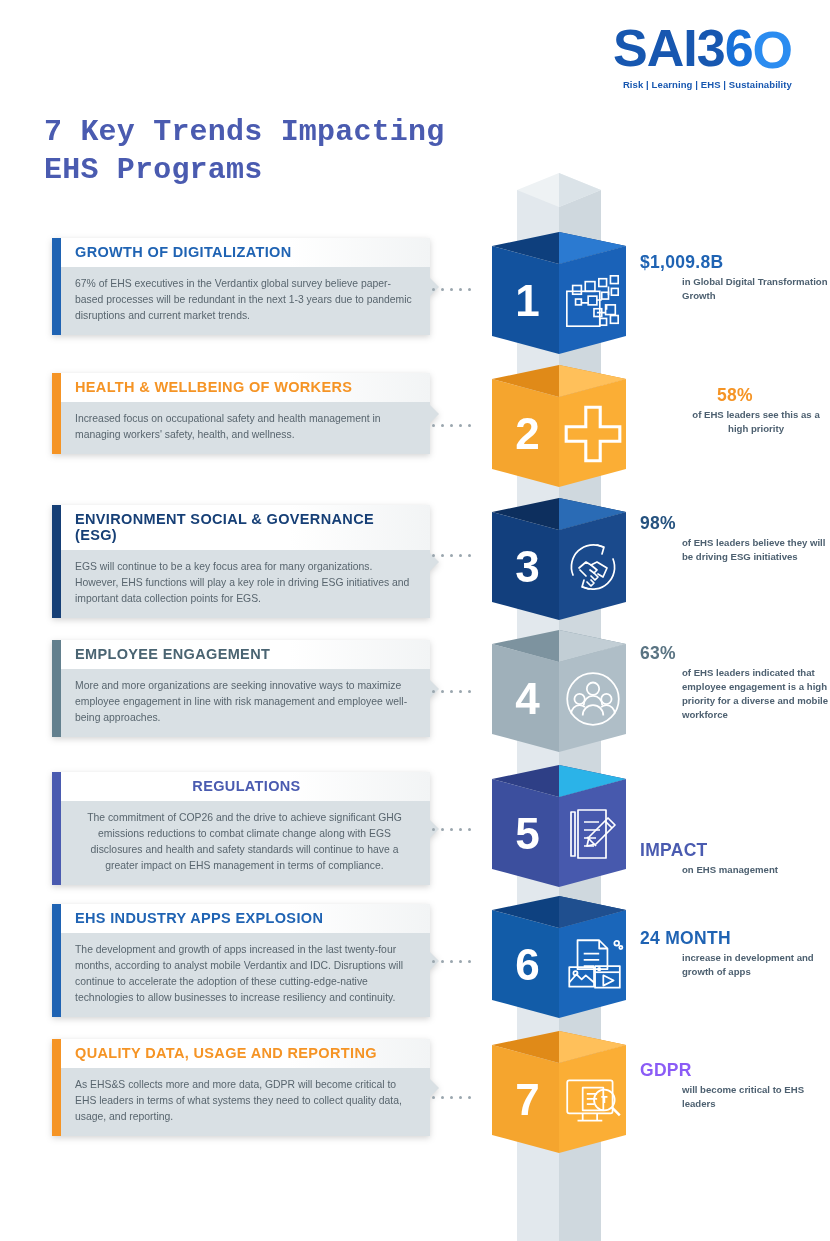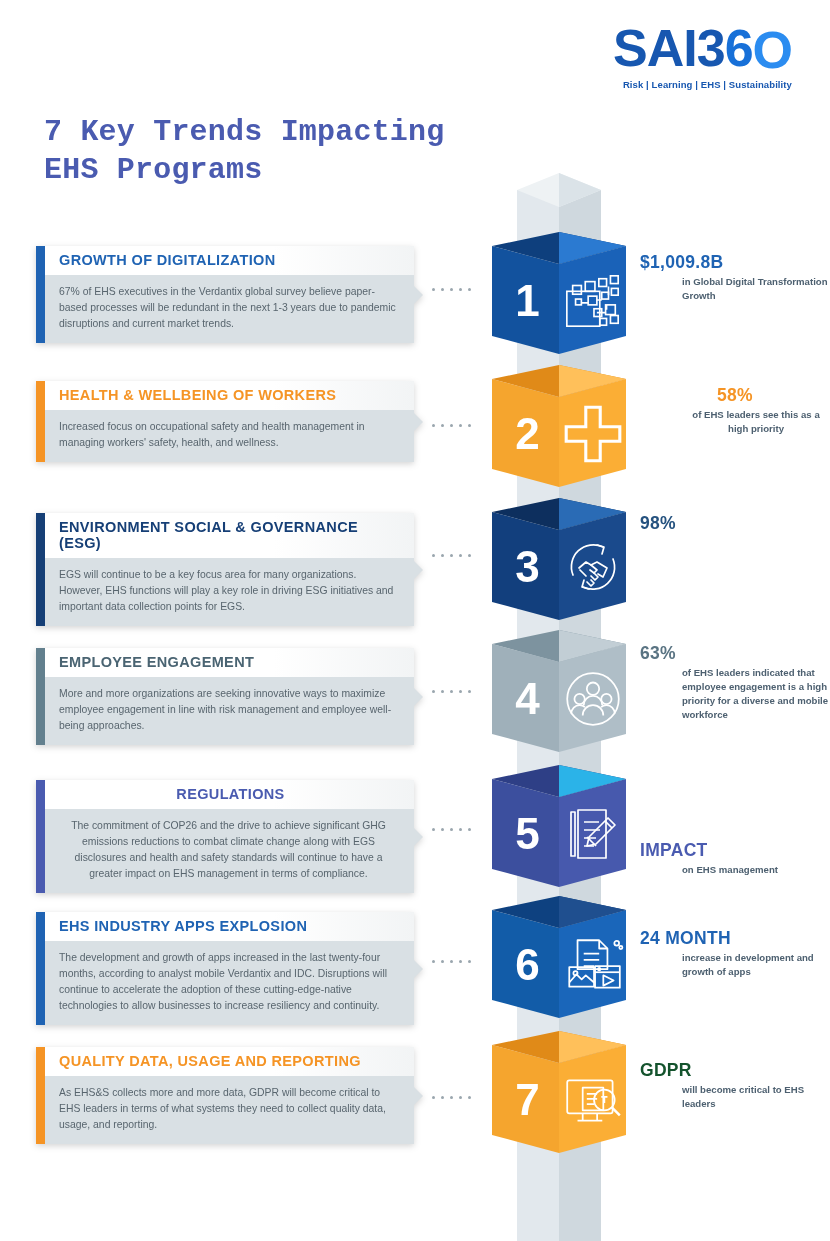--- a/index.html
+++ b/index.html
@@ -40,23 +40,22 @@
   .pillar .col-right { position: absolute; left: 42px; top: 0; width: 42px; height: 100%; background: #cfd8de; }
   .pillar .col-top {
     position: absolute; left: -26px; top: -17px; width: 136px; height: 34px;
   }
 
   
   .row { position: absolute; left: 0; width: 830px; }
 
   
   .card {
-    position: absolute; left: 36px; width: 378px;
+    position: absolute; left: 52px; width: 378px;
     filter: drop-shadow(0 2px 3px rgba(0,0,0,0.17));
-    margin-top: 8px;
   }
   .card-inner { position: relative; }
   .card-bar { position: absolute; left: 0; top: 0; width: 9px; height: 100%; }
   .card-head {
     margin-left: 9px;
     background: linear-gradient(90deg, #ffffff 0%, #ffffff 62%, #f2f4f5 100%);
     padding: 7px 12px 6px 14px;
   }
   .card-head-text {
     font-size: 14.5px; font-weight: 700; letter-spacing: 0.35px;
@@ -251,20 +250,21 @@
       <path d="M18 33l7-6 5 3 6-3 10 6-4 9-5-3"></path>
       <path d="M30 30l6 5-3 3-4-3"></path>
             <path d="M33 38l4 4-3 3-4-4"></path>
       <path d="M30 45l3 3-3 3-4-4"></path>
             <path d="M25 41l-6-6"></path>
     </svg>
         </div>
       </div>
       <div class="stat" style="top: 513px;">
     <div class="stat-value" style="color:#25527f">98%</div>
+    <div class="stat-desc">of EHS leaders believe they will be driving ESG initiatives</div>
       </div>
     </div>
     <div class="row" style="top: 0px;">
       <div class="card" style="top: 640px;">
     <div class="card-inner">
       <div class="card-bar" style="background:#63808e"></div>
       <div class="card-head">
         <div class="card-head-text" style="color:#4a6472">EMPLOYEE ENGAGEMENT</div>
       </div>
       <div class="card-body">
@@ -434,17 +434,17 @@
       <path d="M22 45v7h14v-7M17 52h24"></path>
       <path d="M22 20h20v22H22z"></path>
       <path d="M26 26h10M26 31h10M26 36h7"></path>
       <circle cx="43" cy="32" r="10"></circle>
       <path d="M50 39l8 8" stroke-width="2.4"></path>
       <path d="M46 29h-6M43 29v6"></path>
     </svg>
         </div>
       </div>
       <div class="stat" style="top: 1060px;">
-    <div class="stat-value" style="color:#14532d">GDPR</div>
+    <div class="stat-value" style="color:#8b5cf6">GDPR</div>
     <div class="stat-desc">will become critical to EHS leaders</div>
       </div>
     </div>
   </div>
 
 </body></html>

